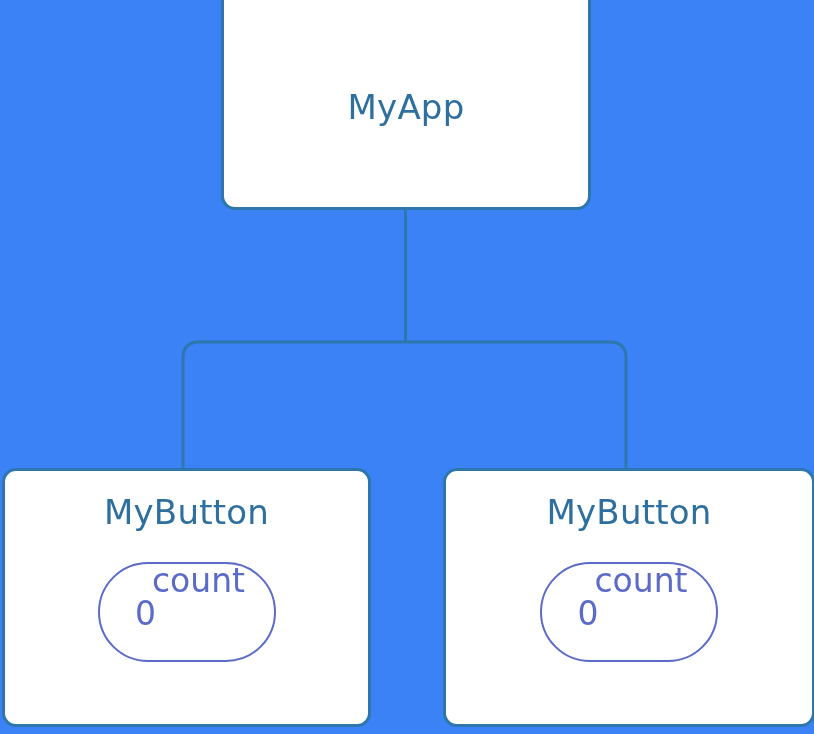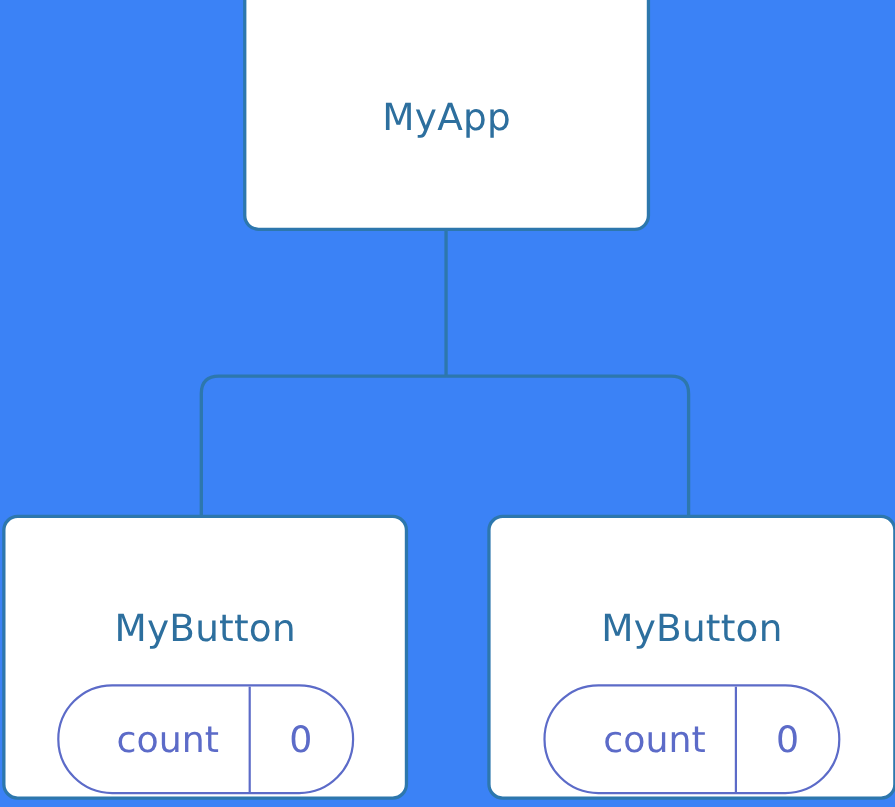--- a/index.html
+++ b/index.html
@@ -74,36 +74,37 @@
     letter-spacing: 0.2px;
     white-space: nowrap;
   }
 
   .node-root .node-title {
     margin-top: 42px;
   }
 
   .node-child-left .node-title,
   .node-child-right .node-title {
-    margin-top: 84px;
+    margin-top: 24px;
     text-align: right;
   }
 
   
   .state-pill {
     position: relative;
     margin-top: 33px;
     height: 100px;
     display: flex;
     align-items: stretch;
     border: 2px solid #5c6bc8;
     border-radius: 50px / 50px;
     box-sizing: border-box;
     background: transparent;
     overflow: hidden;
+    flex-direction: column;
   }
 
   .state-cell {
     display: flex;
     align-items: center;
     justify-content: center;
     color: #5c6bc8;
     font-size: 33px;
     line-height: 1;
     white-space: nowrap;

